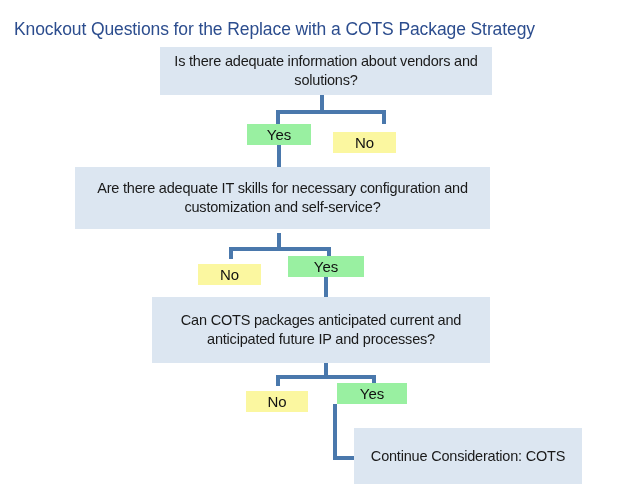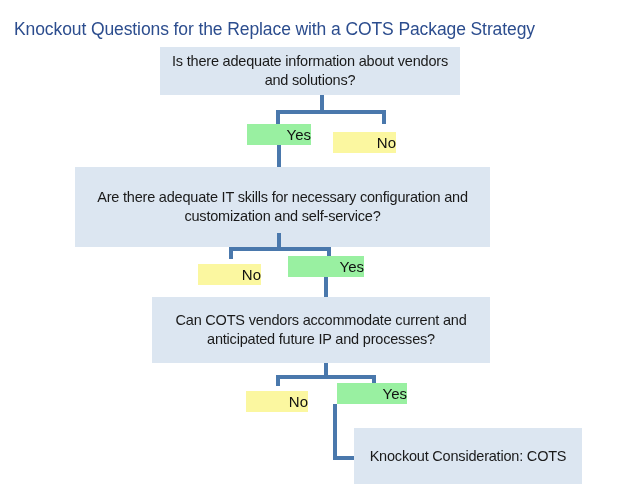--- a/index.html
+++ b/index.html
@@ -49,21 +49,21 @@
   .qbox span { display: block; width: 100%; }
   
   .chip {
     position: absolute;
     font-size: 15px;
     line-height: 19px;
     color: #111111;
     text-align: center;
     display: flex;
     align-items: center;
-    justify-content: flex-end;
+    justify-content: center;
     box-sizing: border-box;
   }
   .chip-yes { background: #99f0a1; }
   .chip-no  { background: #fbf7a0; margin-top: 8px; }
   
   .vline {
     position: absolute;
     width: 4px;
     background: #4a78ac;
   }
@@ -79,71 +79,71 @@
     box-sizing: border-box;
   }
 </style>
 </head>
 <body>
 
 <div id="canvas">
 
   <div class="title">Knockout Questions for the Replace with a COTS Package Strategy</div>
 
-  <div class="qbox" style="left:160px; top:47px; width:300px; height:48px;">
+  <div class="qbox" style="left:160px; top:47px; width:332px; height:48px;">
     <span>Is there adequate information about vendors and solutions?</span>
   </div>
 
   <div class="vline" style="left:320px; top:95px; height:15px;"></div>
   <div class="hline" style="left:276px; top:110px; width:110px;"></div>
   <div class="vline" style="left:276px; top:110px; height:14px;"></div>
   <div class="vline" style="left:382px; top:110px; height:14px;"></div>
 
   <div class="chip chip-yes" style="left:247px; top:124px; width:64px; height:21px;">
     <span>Yes</span>
   </div>
   <div class="chip chip-no" style="left:333px; top:124px; width:63px; height:21px;">
     <span>No</span>
   </div>
 
   <div class="vline" style="left:277px; top:145px; height:22px;"></div>
 
-  <div class="qbox" style="left:75px; top:167px; width:415px; height:80px;">
+  <div class="qbox" style="left:75px; top:167px; width:415px; height:62px;">
     <span>Are there adequate IT skills for necessary configuration and customization and self-service?</span>
   </div>
 
   <div class="vline" style="left:277px; top:233px; height:14px;"></div>
   <div class="hline" style="left:229px; top:247px; width:102px;"></div>
   <div class="vline" style="left:229px; top:247px; height:12px;"></div>
   <div class="vline" style="left:327px; top:247px; height:12px;"></div>
 
   <div class="chip chip-no" style="left:198px; top:256px; width:63px; height:21px;">
     <span>No</span>
   </div>
   <div class="chip chip-yes" style="left:288px; top:256px; width:76px; height:21px;">
     <span>Yes</span>
   </div>
 
   <div class="vline" style="left:324px; top:277px; height:20px;"></div>
 
   <div class="qbox" style="left:152px; top:297px; width:338px; height:66px;">
-    <span>Can COTS vendors accommodate current and anticipated future IP and processes?</span>
+    <span>Can COTS packages anticipated current and anticipated future IP and processes?</span>
   </div>
 
   <div class="vline" style="left:324px; top:363px; height:12px;"></div>
   <div class="hline" style="left:276px; top:375px; width:100px;"></div>
   <div class="vline" style="left:276px; top:375px; height:11px;"></div>
   <div class="vline" style="left:372px; top:375px; height:11px;"></div>
 
   <div class="chip chip-no" style="left:246px; top:383px; width:62px; height:21px;">
     <span>No</span>
   </div>
   <div class="chip chip-yes" style="left:337px; top:383px; width:70px; height:21px;">
     <span>Yes</span>
   </div>
 
   <div class="elbow" style="left:333px; top:404px; width:23px; height:56px;"></div>
 
   <div class="qbox" style="left:354px; top:428px; width:228px; height:56px;">
-    <span>Knockout Consideration: COTS</span>
+    <span>Continue Consideration: COTS</span>
   </div>
 
 </div>
 
 </body></html>

